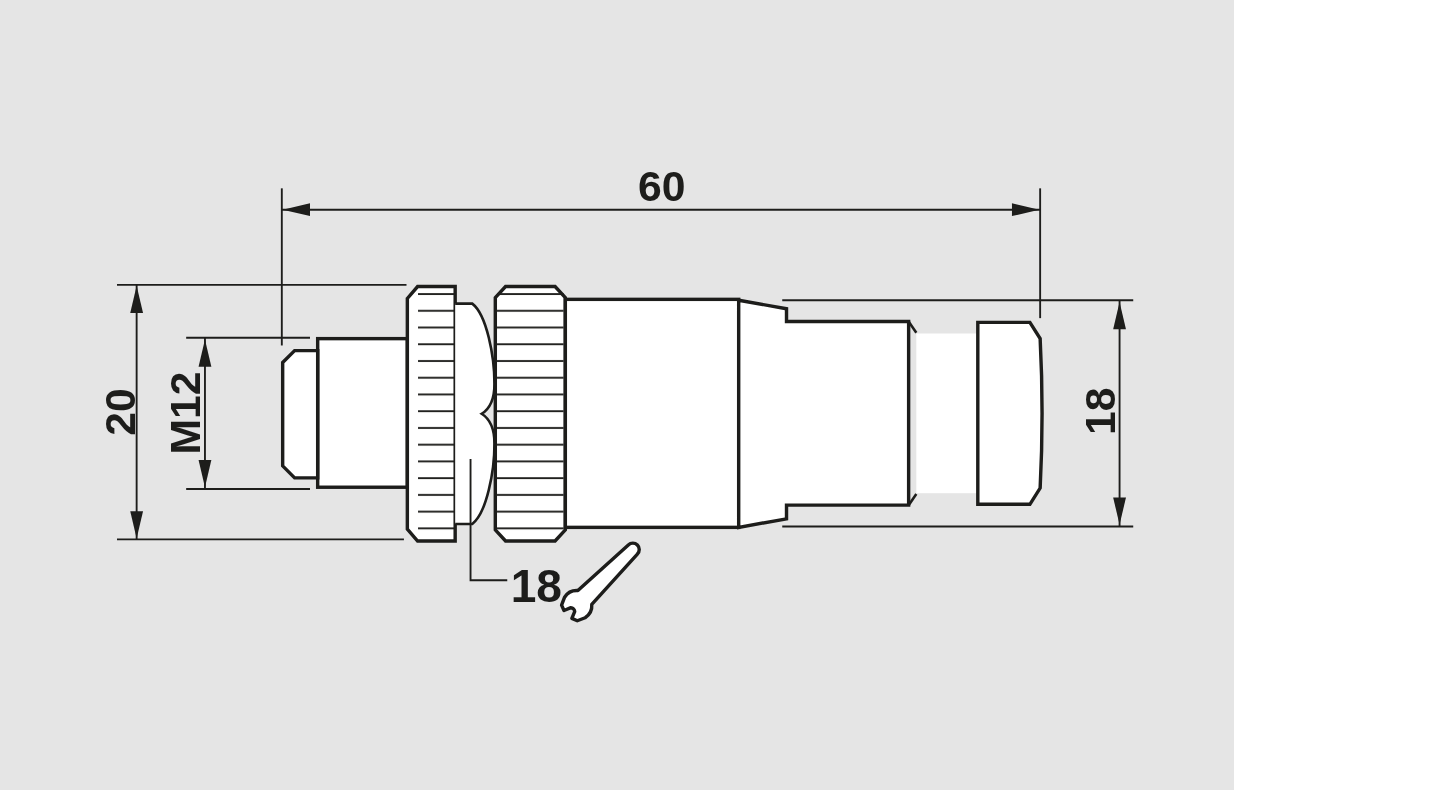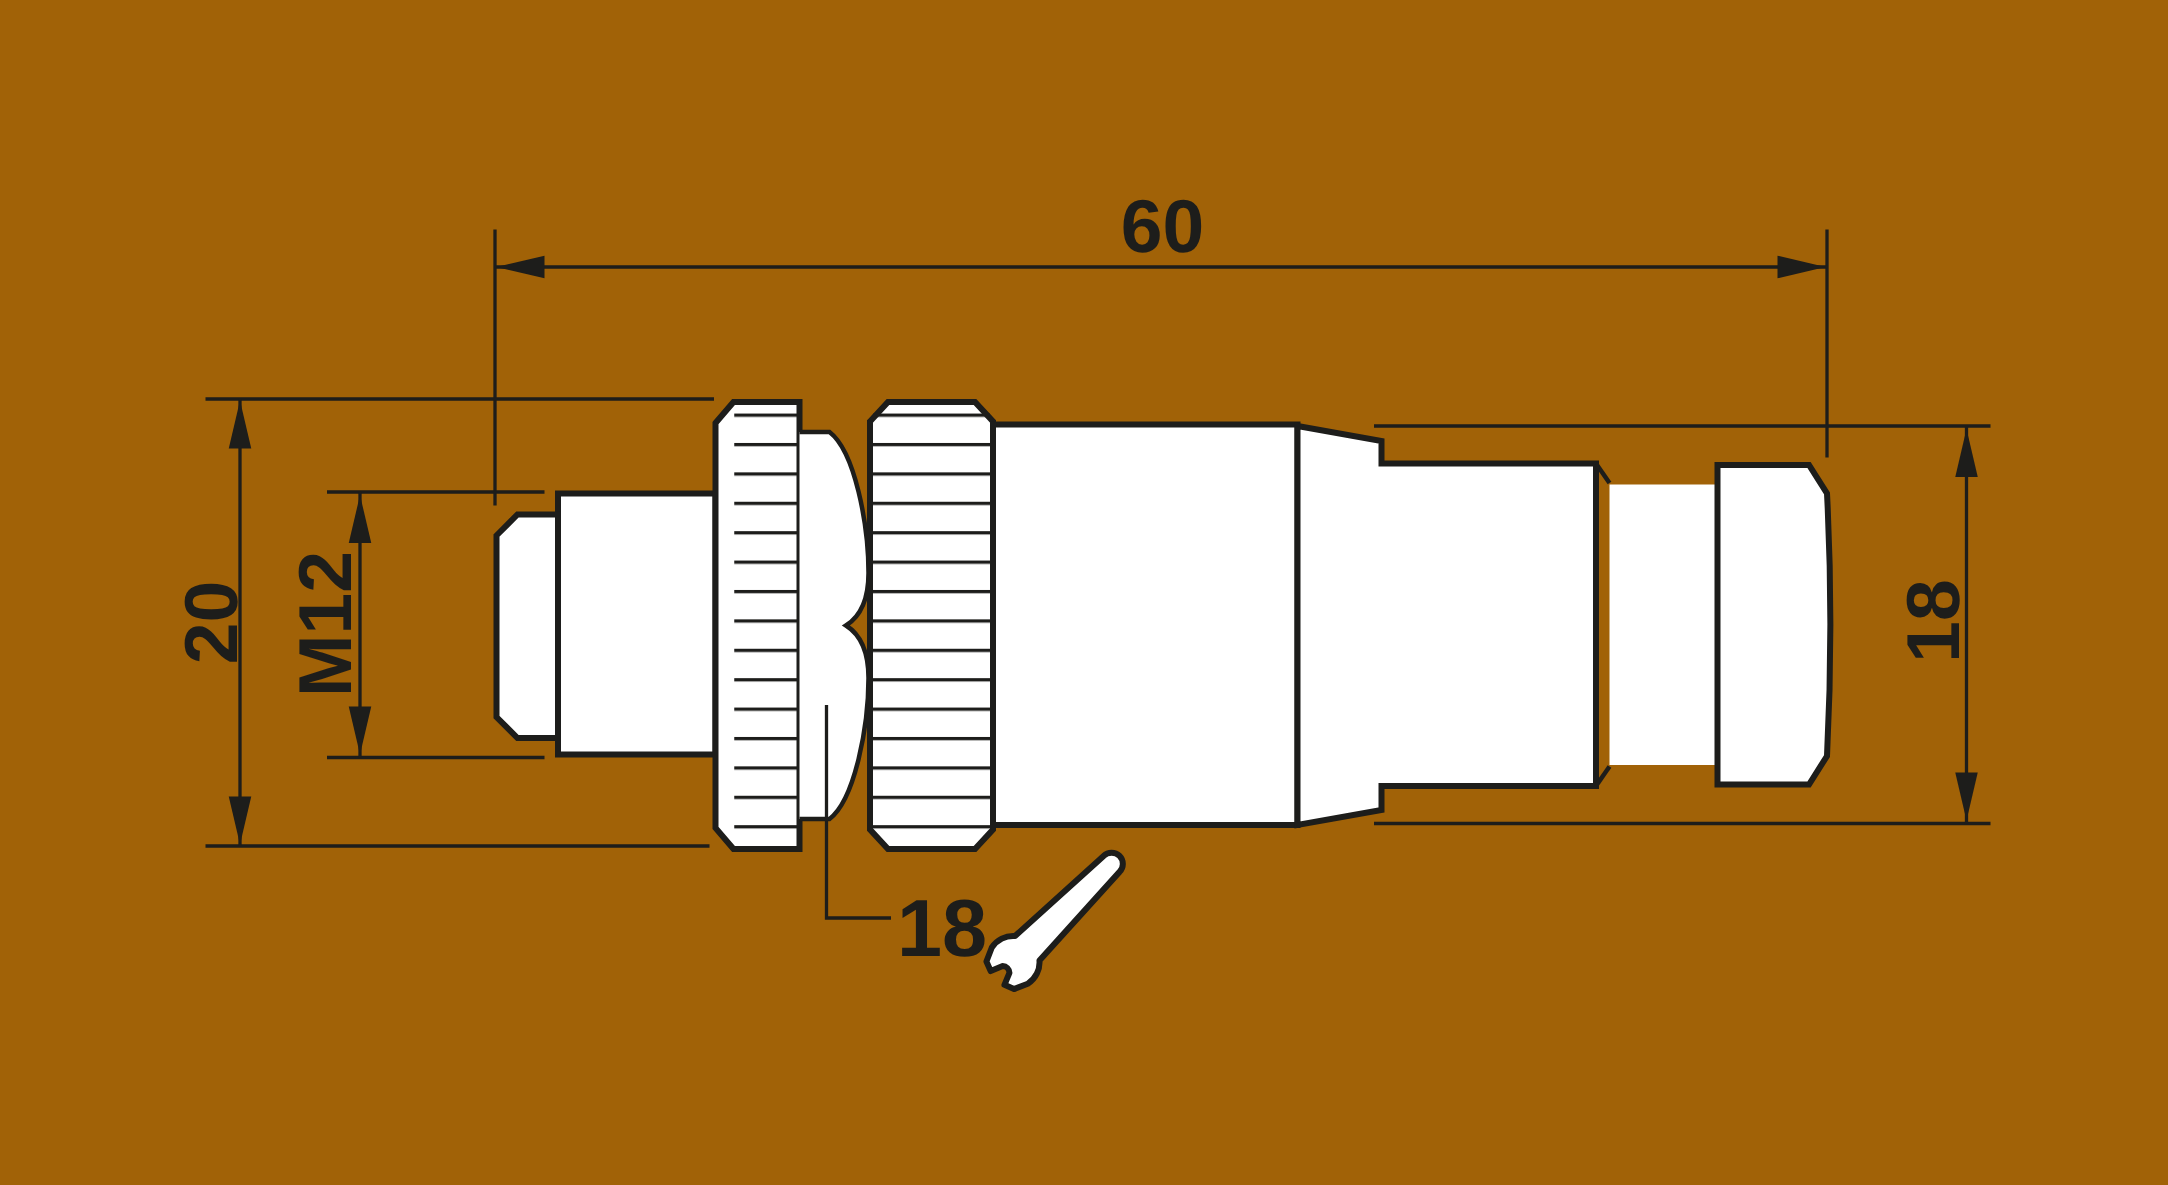--- a/index.html
+++ b/index.html
@@ -1,19 +1,19 @@
 <!DOCTYPE html>
 <html><head>
 <meta charset="utf-8">
 <style>
   html,body{margin:0;padding:0;background:#ffffff;}
   .stage{
     position:relative;
-    width:1445px;height:790px;
-    background:#a16207;
+    width:1234px;height:790px;
+    background:#e5e5e5;
     overflow:hidden;
     font-family:"Liberation Sans",sans-serif;
   }
   .stage svg{display:block;width:100%;height:100%;}
   .outline{stroke:#1d1d1b;fill:#ffffff;}
   .thick{stroke-width:4;}
   .mid{stroke-width:3;}
   .thin{stroke-width:2.4;fill:none;}
   .dimline{stroke:#1d1d1b;stroke-width:2.2;fill:none;}
   .arrow{fill:#1d1d1b;stroke:none;}

